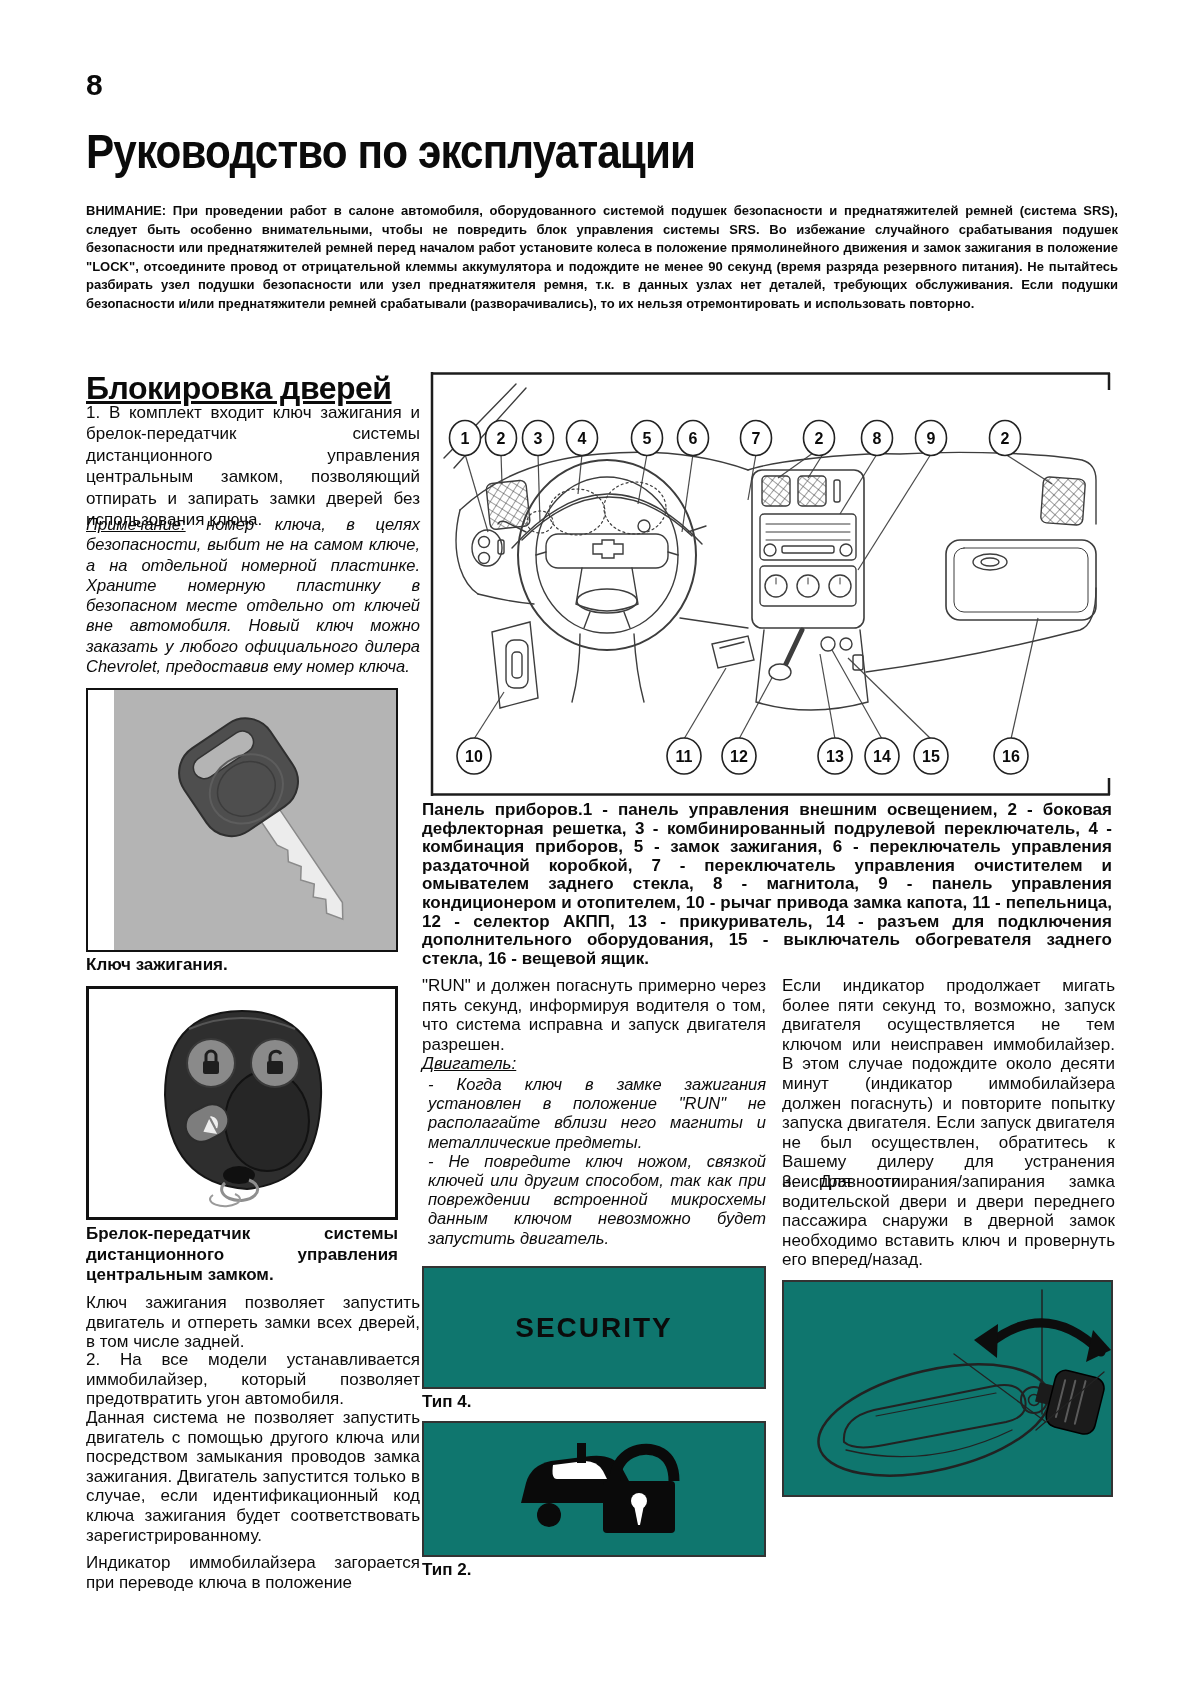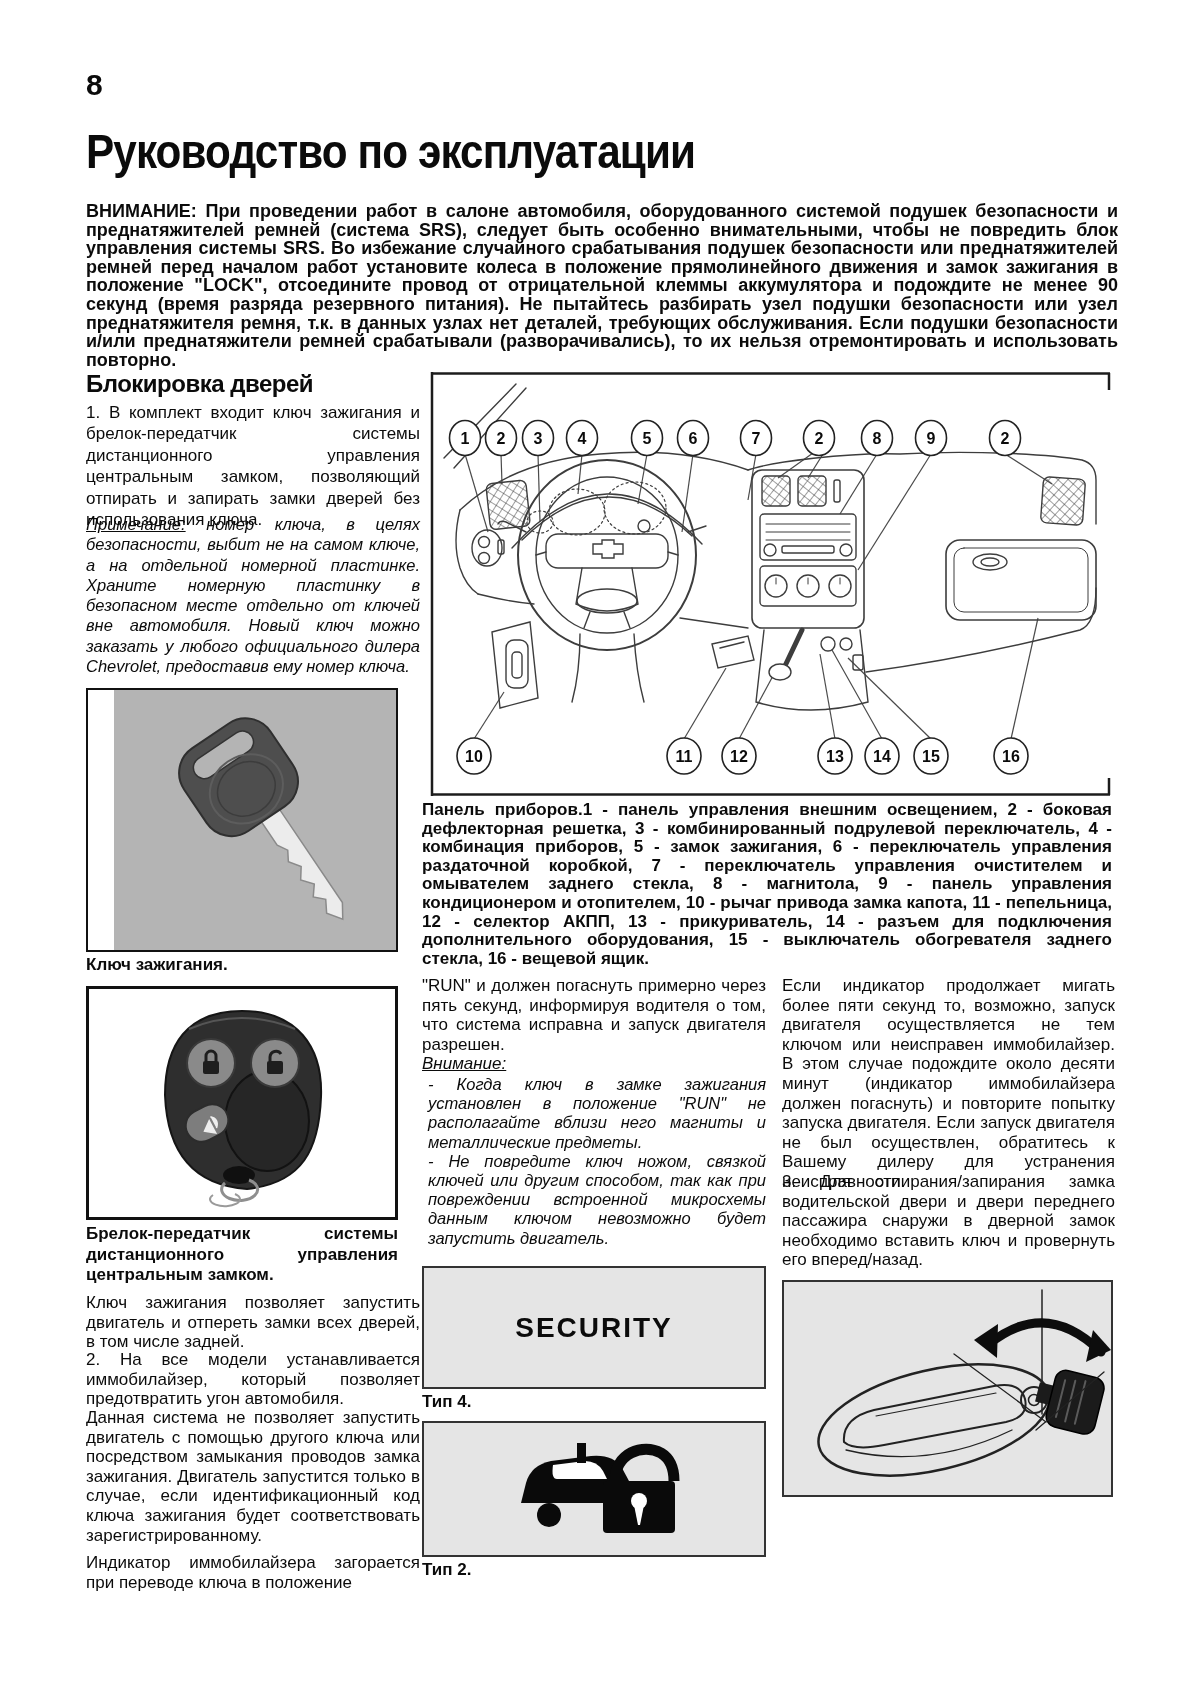--- a/index.html
+++ b/index.html
@@ -2,30 +2,30 @@
 <html><head>
 <meta charset="utf-8">
 <style>
   html,body{margin:0;padding:0;background:#e9e9e9;}
   .page{position:relative;width:1200px;height:1698px;background:#ffffff;
         font-family:"Liberation Sans",sans-serif;color:#0b0b0b;margin:0 auto;overflow:hidden;}
   .abs{position:absolute;}
   .jt{text-align:justify;}
   .pagenum{font-size:30px;font-weight:bold;}
   .title{font-size:48px;font-weight:bold;letter-spacing:-1px;transform:scaleX(.88);transform-origin:top left;white-space:nowrap;}
-  .warning{width:1032px;font-size:18px;font-weight:bold;line-height:18.6px;}
-  .h2{font-size:24px;font-weight:bold;letter-spacing:-.5px;}
+  .warning{width:1032px;font-size:13px;font-weight:bold;line-height:18.6px;}
+  .h2{font-size:32px;font-weight:bold;letter-spacing:-.5px;text-decoration:underline;}
   .body{font-size:17px;line-height:19.6px;}
   .lh21{line-height:21.4px;}
   .note{font-size:16.5px;font-style:italic;line-height:20.3px;}
   .note .nlabel{text-decoration:underline;}
   .cap{font-size:17px;font-weight:bold;line-height:20.6px;}
   .photobox{border:2px solid #111;background:#b4b4b4;box-sizing:border-box;}
   .framebox{border:3px solid #111;background:#fff;box-sizing:border-box;}
-  .thinbox{border:2px solid #333;background:#e5e5e5;box-sizing:border-box;}
+  .thinbox{border:2px solid #333;background:#0f766e;box-sizing:border-box;}
   .diagcap{width:690px;font-size:17px;font-weight:bold;line-height:18.6px;}
   .security{display:flex;align-items:center;justify-content:center;
             font-size:28px;font-weight:bold;letter-spacing:2px;}
   .attn-label{font-size:17px;font-style:italic;text-decoration:underline;}
   .attn-item{font-size:16.5px;font-style:italic;line-height:19.2px;padding-left:6px;}
   svg{display:block;}
 </style>
 </head>
 <body>
 
@@ -229,21 +229,21 @@
           <text x="501" y="390">15</text>
         <ellipse cx="581" cy="384" rx="17" ry="18" fill="#fff" stroke="#222" stroke-width="1.6"></ellipse>
           <text x="581" y="390">16</text>
       </g>
     </svg>
   </div>
 
   <div class="abs diagcap jt" style="left:422px;top:801px;">Панель приборов.1 - панель управления внешним освещением, 2 - боковая дефлекторная решетка, 3 - комбинированный подрулевой переключатель, 4 - комбинация приборов, 5 - замок зажигания, 6 - переключатель управления раздаточной коробкой, 7 - переключатель управления очистителем и омывателем заднего стекла, 8 - магнитола, 9 - панель управления кондиционером и отопителем, 10 - рычаг привода замка капота, 11 - пепельница, 12 - селектор АКПП, 13 - прикуриватель, 14 - разъем для подключения дополнительного оборудования, 15 - выключатель обогревателя заднего стекла, 16 - вещевой ящик.</div>
 
   <div class="abs body jt" style="left:422px;top:976px;width:344px;">"RUN" и должен погаснуть примерно через пять секунд, информируя водителя о том, что система исправна и запуск двигателя разрешен.</div>
-  <div class="abs attn-label" style="left:422px;top:1054px;">Внимание:</div>
+  <div class="abs attn-label" style="left:422px;top:1054px;">Двигатель:</div>
   <div class="abs" style="left:422px;top:1075px;width:344px;">
     <div class="attn-item jt">- Когда ключ в замке зажигания установлен в положение "RUN" не располагайте вблизи него магниты и металлические предметы.</div>
     <div class="attn-item jt">- Не повредите ключ ножом, связкой ключей или другим способом, так как при повреждении встроенной микросхемы данным ключом невозможно будет запустить двигатель.</div>
   </div>
 
   <div class="abs thinbox security" style="left:422px;top:1266px;width:344px;height:123px;">
     <span>SECURITY</span>
   </div>
   <div class="abs cap" style="left:422px;top:1392px;">Тип 4.</div>
 

